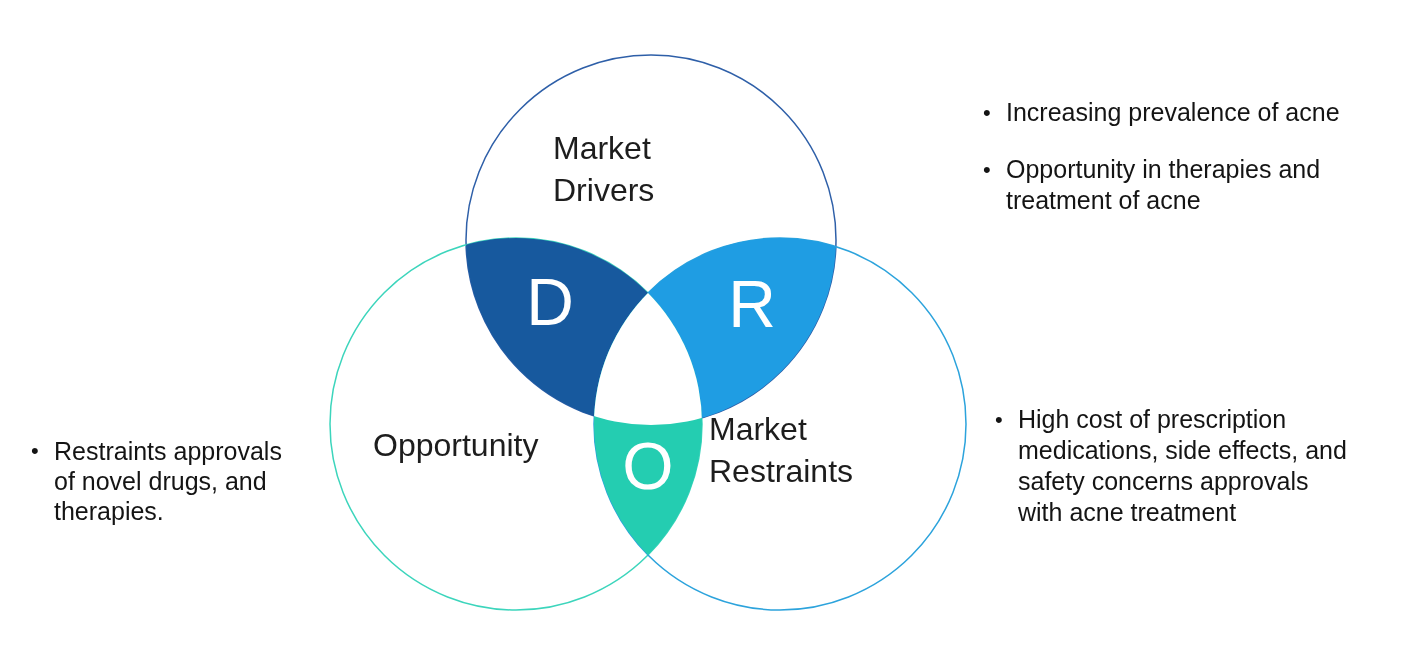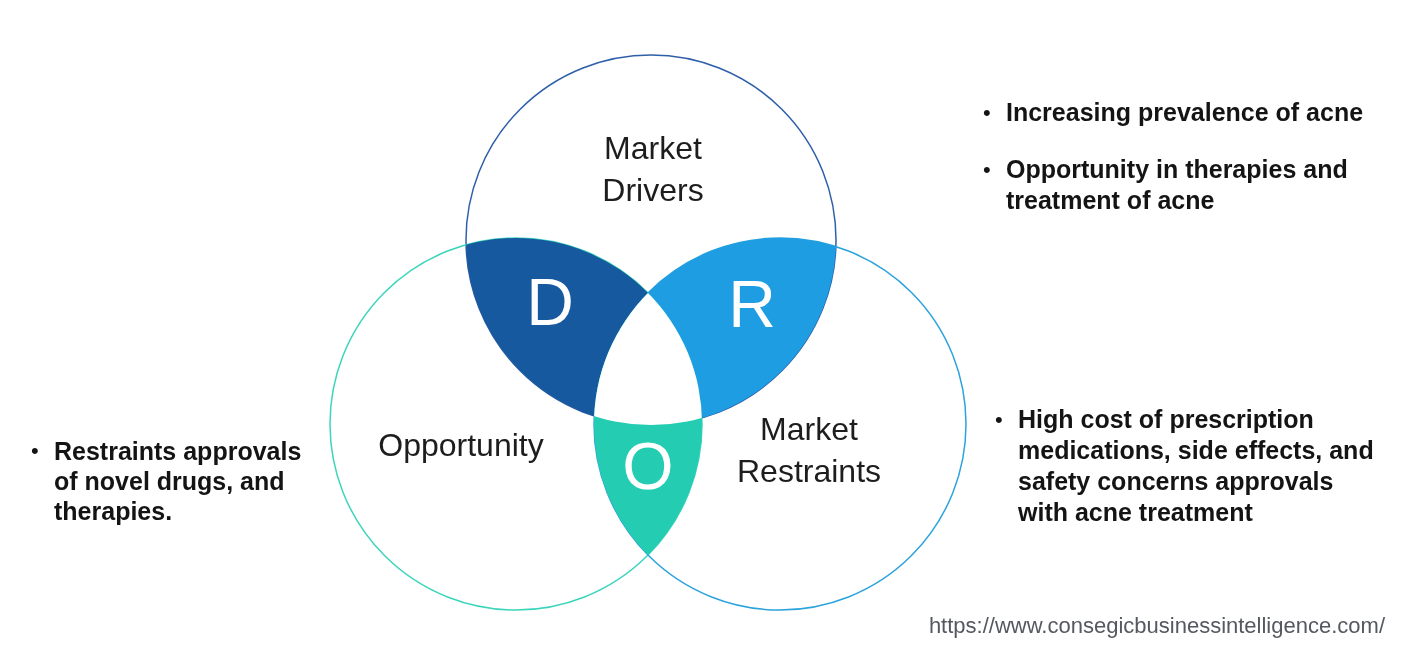--- a/index.html
+++ b/index.html
@@ -8,28 +8,27 @@
     width: 1412px;
     height: 672px;
     background: #ffffff;
     overflow: hidden;
     font-family: "Liberation Sans", sans-serif;
   }
   .stage svg { position: absolute; left: 0; top: 0; }
 
   .circle-label {
     position: absolute;
-    text-align: center;
     font-size: 32px;
     line-height: 42px;
     color: #1d1d1d;
     white-space: pre-line;
   }
   .label-drivers     { left: 553px; top: 127px; width: 200px; }
-  .label-opportunity { left: 361px; top: 424px; width: 200px; }
+  .label-opportunity { left: 373px; top: 424px; width: 200px; }
   .label-restraints  { left: 709px; top: 408px; width: 200px; }
 
   .overlap-letter {
     position: absolute;
     width: 76px;
     text-align: center;
     font-size: 66px;
     line-height: 70px;
     color: #ffffff;
     font-weight: 400;
@@ -47,21 +46,21 @@
   .bullets-left         { left: 31px;  top: 436px; width: 310px; line-height: 30px; }
   .bullets-bottom-right { left: 995px; top: 404px; width: 400px; line-height: 31px; }
 
   .bullet-item { display: flex; align-items: flex-start; }
   .bullet-item + .bullet-item { margin-top: 26px; }
   .bullet-dot {
     flex: 0 0 23px;
     font-size: 22px;
     line-height: inherit;
   }
-  .bullet-text { white-space: pre-line; flex: 1 1 auto; font-weight: bold; }
+  .bullet-text { white-space: pre-line; flex: 1 1 auto; }
 
   .source-url {
     position: absolute;
     right: 27px;
     top: 612px;
     font-size: 22px;
     line-height: 28px;
     color: #55585e;
   }
 </style>
@@ -133,15 +132,14 @@
   <div class="bullet-block bullets-bottom-right">
     <div class="bullet-item">
       <span class="bullet-dot">•</span>
       <span class="bullet-text">High cost of prescription
 medications, side effects, and
 safety concerns approvals
 with acne treatment</span>
     </div>
   </div>
 
-  <div class="source-url">https://www.consegicbusinessintelligence.com/</div>
 
 </div>
 
 </body></html>

